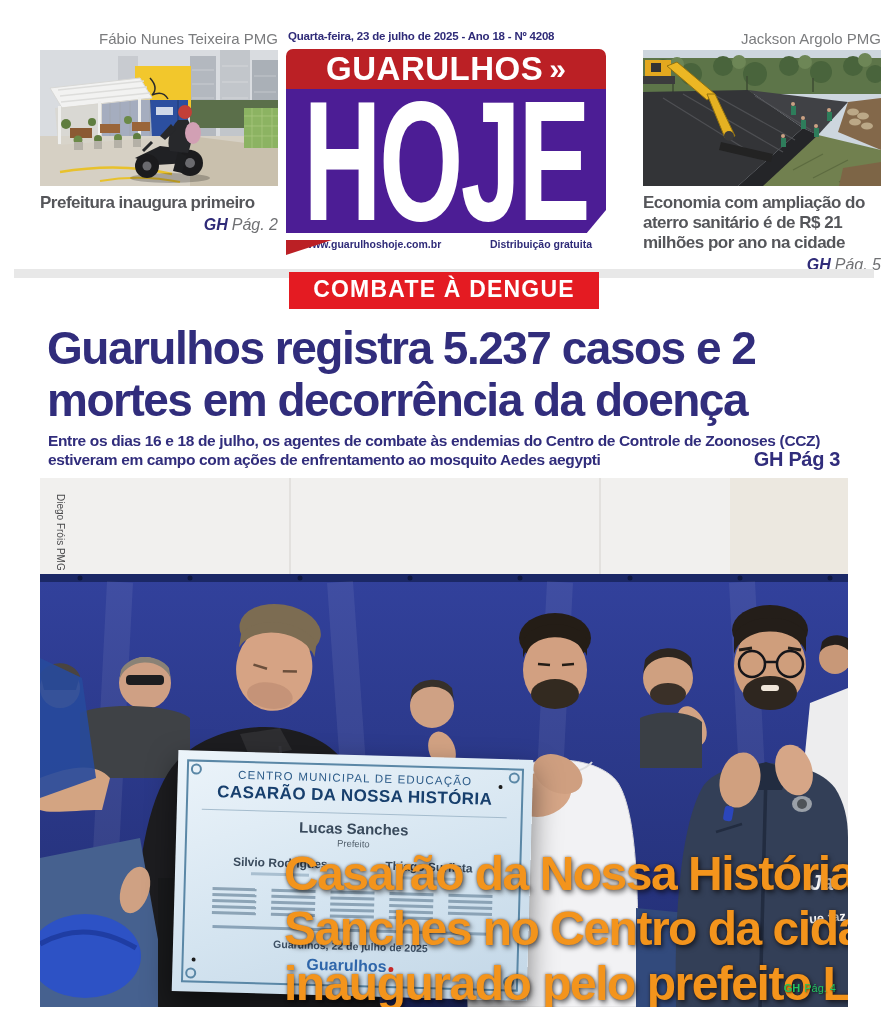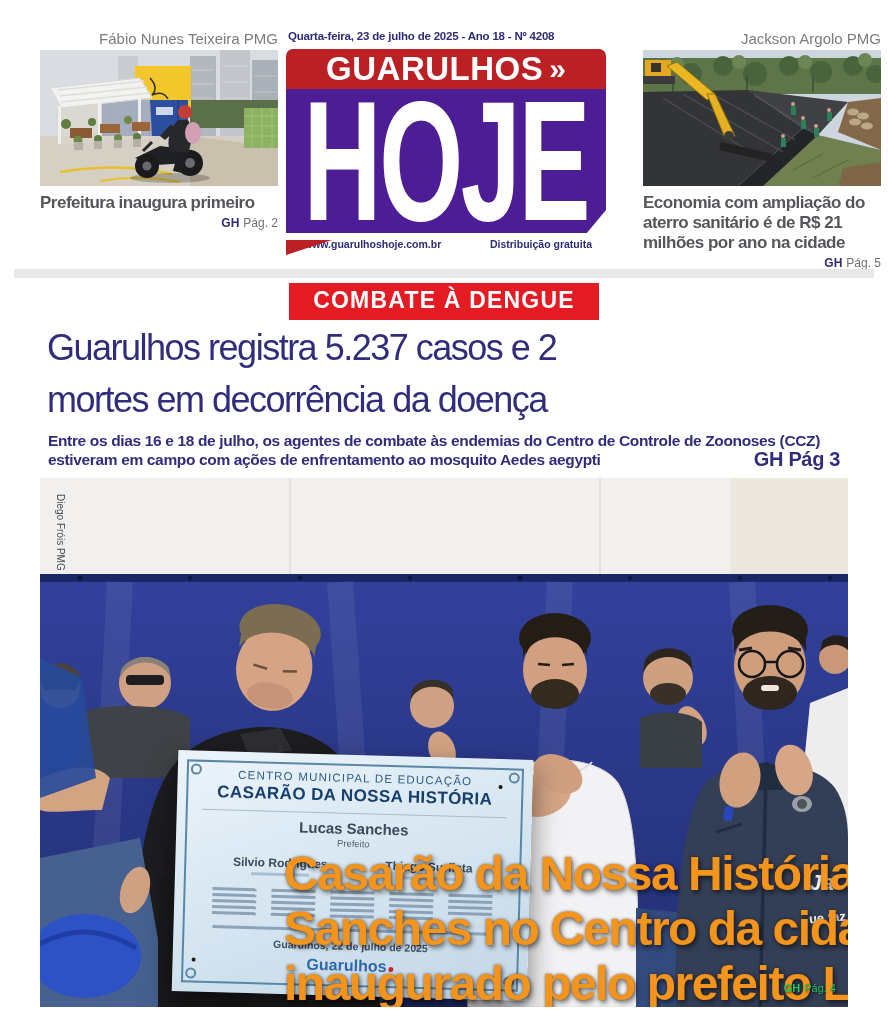--- a/index.html
+++ b/index.html
@@ -8,21 +8,21 @@
 
   
   .story { position:absolute; top:30px; width:238px; }
   #story-left  { left:40px; }
   #story-right { left:610px;margin-left:33px; }
   .credit { font-size:15px; color:#7b7c7e; text-align:right; margin-bottom:3px; }
   .story-photo { width:238px; height:136px; overflow:hidden; position:relative; background:#cfd2d6; }
   .story-photo svg { display:block; width:100%; height:100%; }
   .story-headline { margin-top:7px; font-size:17px; font-weight:bold; color:#55565a;
                     line-height:20px; letter-spacing:-0.5px; }
-  .story-ref { margin-top:3px; text-align:right; font-size:12px; color:#6f7073; }
+  .story-ref { margin-top:3px; text-align:right; font-size:16px; color:#6f7073;font-style:italic; }
   .story-ref b { color:#2f2b78; margin-right:4px; }
 
   
   .masthead { position:absolute; left:286px; top:30px; width:320px; }
   .dateline { font-size:11.5px; font-weight:bold; color:#2f2b78; letter-spacing:-0.2px; padding-left:2px; }
   .logo { position:relative; margin-top:7px; }
   .logo-red { height:40px; background:#bb2025; border-radius:7px 7px 0 0;
               display:flex; align-items:center; justify-content:center; color:#fff; font-weight:bold; }
   .logo-red .name { font-size:33px; letter-spacing:0.5px; }
   .logo-red .chev { font-size:30px; margin-left:6px; }
@@ -31,24 +31,24 @@
   .logo-blue .hoje { font-size:135px; font-weight:bold; color:#fff; letter-spacing:-3px;
                      line-height:1; transform:scale(0.8,1.26); }
   .logo-fold { position:absolute; left:0; top:191px; width:46px; height:15px; background:#bb2025;
                clip-path:polygon(0 0,100% 0,0 100%); }
   .logo-bottomline { display:flex; justify-content:space-between; margin-top:5px;
                      padding:0 14px 0 18px; font-size:10.5px; font-weight:bold; color:#2f2b78; }
 
   .divider { position:absolute; left:14px; top:269px; width:860px; height:9px; background:#e8e8e8; }
 
   
-  .kicker-wrap { position:absolute; left:0; top:283px; width:100%; text-align:center; }
+  .kicker-wrap { position:absolute; left:0; top:272px; width:100%; text-align:center; }
   .kicker { display:inline-block; background:#e41b22; color:#fff; font-size:23px; font-weight:bold;
             letter-spacing:1.2px; padding:4px 24px 6px; }
-  .main-headline { position:absolute; left:47px; top:322px; width:804px; font-size:36px; font-weight:normal;
+  .main-headline { position:absolute; left:47px; top:322px; width:804px; font-size:46px; font-weight:bold;
                    color:#312d7c; letter-spacing:-1.5px; line-height:52px; white-space:nowrap; }
   .subhead { position:absolute; left:48px; top:431px; width:792px; font-size:15.5px; font-weight:bold;
              color:#312d7c; line-height:19px; letter-spacing:-0.35px; }
   .subhead-row { display:flex; justify-content:space-between; align-items:flex-end; }
   .subhead .ref { font-size:20px; white-space:nowrap; margin-left:18px; }
 
   
   .main-photo { position:absolute; left:40px; top:478px; width:808px; height:529px;
                 overflow:hidden; background:#2c3a8e; }
   .main-photo > svg { position:absolute; left:0; top:0; }

